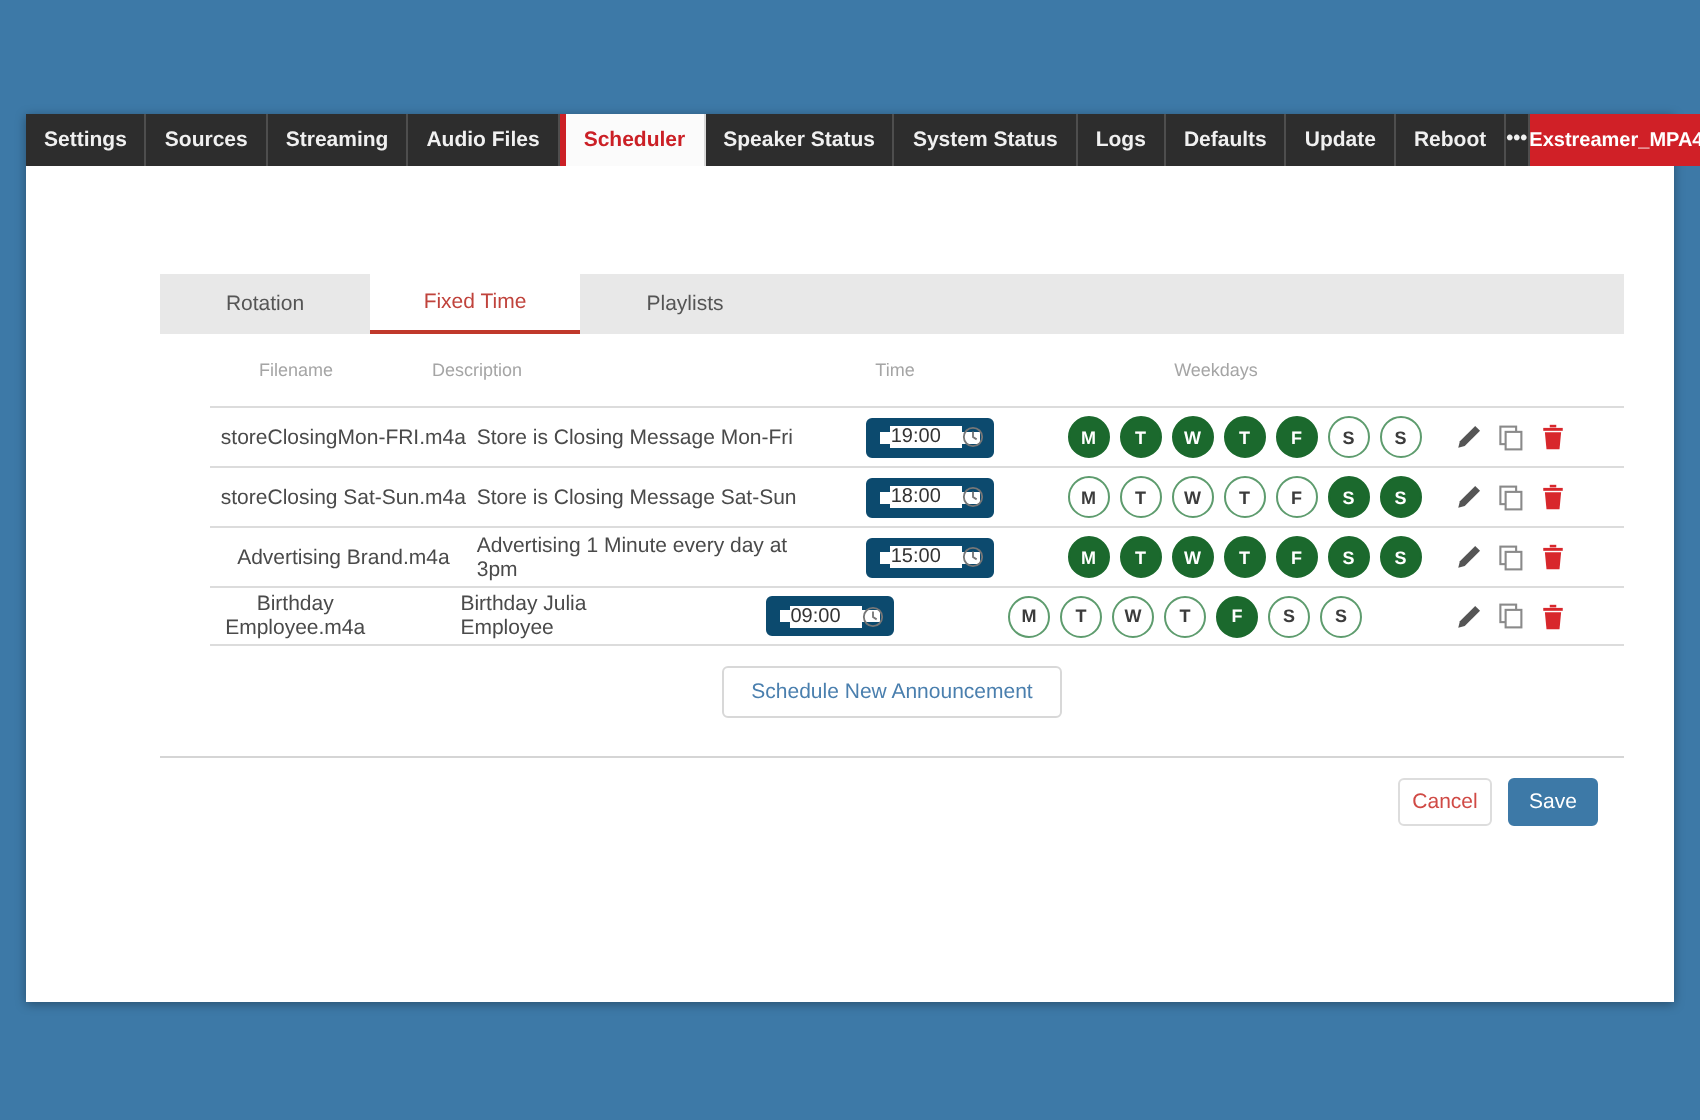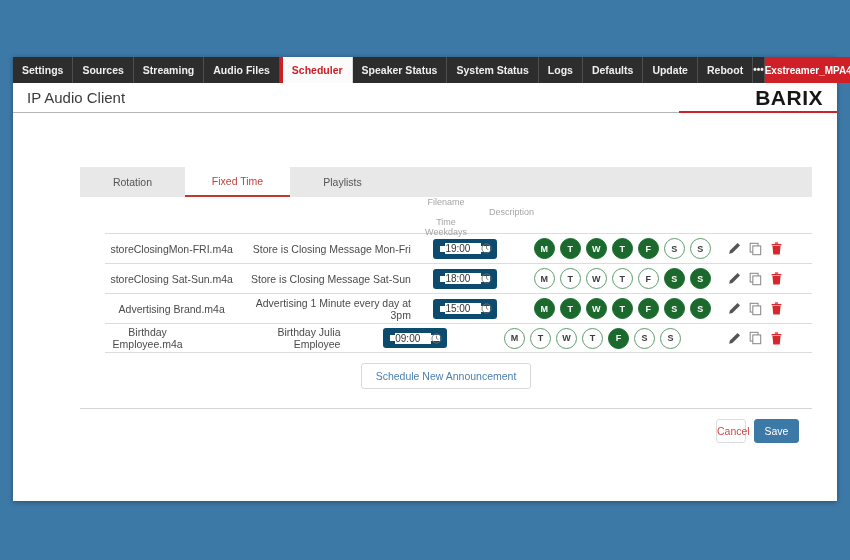--- a/index.html
+++ b/index.html
@@ -41,25 +41,25 @@
 
   .subtabs { margin-top:54px; height:30px; background:#e8e8e8; display:flex; }
   .subtab {
     width:105px; text-align:center; line-height:30px; font-size:10.5px; color:#555; cursor:pointer;
   }
   .subtab.active {
     background:#ffffff; color:#c0433c; border-bottom:2px solid #c0392b; line-height:28px;
   }
 
   
-  .thead { display:flex; align-items:center; height:36px;flex-direction:column; }
+  .thead { display:flex; align-items:center; height:36px; }
   .trow  { display:flex; align-items:center; height:30px; border-top:1px solid #dcdcdc;margin-left:25px; }
   .trow.last { border-bottom:1px solid #dcdcdc;gap:40px; }
   .col-filename { width:136px; text-align:center; font-size:10.5px; color:#4a4a4a; }
-  .col-desc     { width:176px; text-align:right; font-size:10.5px; color:#4a4a4a; }
+  .col-desc     { width:176px; text-align:left; font-size:10.5px; color:#4a4a4a; }
   .col-time     { width:111px; display:flex; justify-content:center; }
   .col-days     { width:210px; display:flex; align-items:center; padding-left:14px; }
   .col-actions  { flex:1; display:flex; justify-content:flex-end; align-items:center; gap:5px; padding-right:28px; }
   .th { font-size:9px; color:#a5a5a5; }
   .thead .col-time, .thead .col-days { display:block; text-align:center; padding-left:0; }
 
   .time-box {
     width:64px; height:20px; border:7px solid #0c4a6e; border-radius:3px; background:#fff;
     display:flex; align-items:center; justify-content:space-between; padding:0 5px;
   }
@@ -79,21 +79,21 @@
   
   .schedule-wrap { display:flex; justify-content:center; margin-top:10px; }
   .btn-schedule {
     background:#ffffff; border:1px solid #d8d8d8; border-radius:3px; color:#4a7fae;
     font-size:10.5px; padding:6px 14px; cursor:pointer; font-family:"Liberation Sans", sans-serif;
   }
   .divider { border:none; border-top:1px solid #d5d5d5; margin-top:19px; }
   .footer-actions { display:flex; justify-content:flex-end; gap:8px; margin-top:10px; padding-right:13px; }
   .btn-cancel {
     background:#ffffff; border:1px solid #dddddd; border-radius:3px; color:#d04a45;
-    font-size:10.5px; width:30px; height:24px; cursor:pointer; font-family:"Liberation Sans", sans-serif;
+    font-size:10.5px; width:47px; height:24px; cursor:pointer; font-family:"Liberation Sans", sans-serif;
   }
   .btn-save {
     background:#3d79a7; border:1px solid #3d79a7; border-radius:3px; color:#ffffff;
     font-size:10.5px; width:45px; height:24px; cursor:pointer; font-family:"Liberation Sans", sans-serif;
   }
 </style>
 </head>
 <body>
 
 <div class="window">
@@ -110,25 +110,20 @@
     <div class="nav-tab">Defaults</div>
     <div class="nav-tab">Update</div>
     <div class="nav-tab">Reboot</div>
     <div class="nav-overflow">•••</div>
     <div class="nav-device">
       <span>Exstreamer_MPA400</span>
 
     </div>
   </div>
 
-  <div class="header">
-    <span class="page-title">IP Audio Client</span>
-    <span class="brand">BARIX</span>
-    <span class="red-underline"></span>
-  </div>
 
   <div class="content">
 
     <div class="subtabs">
       <div class="subtab">Rotation</div>
       <div class="subtab active">Fixed Time</div>
       <div class="subtab">Playlists</div>
     </div>
 
     <div class="thead">

